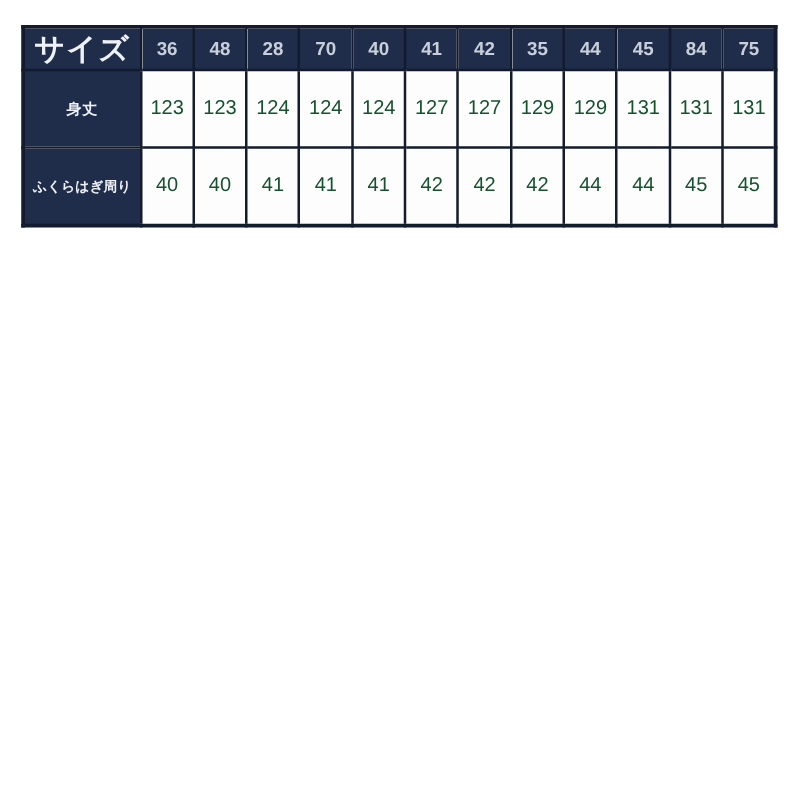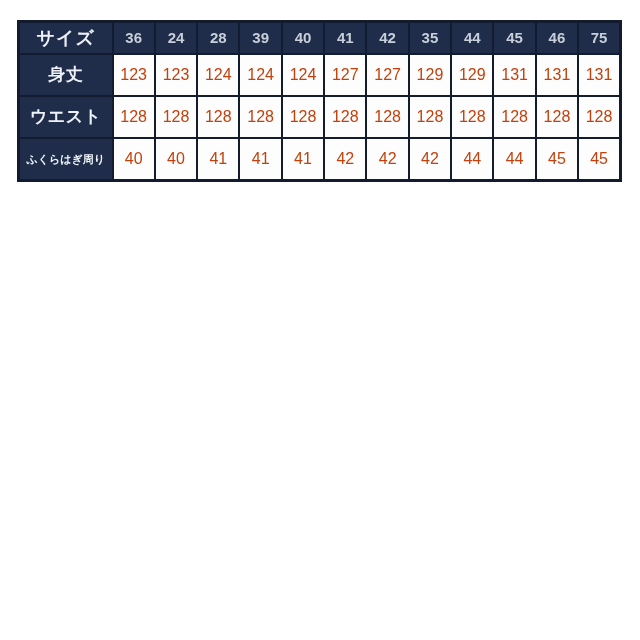--- a/index.html
+++ b/index.html
@@ -36,40 +36,40 @@
     text-align: center;
     vertical-align: middle;
     padding: 0;
     overflow: hidden;
     white-space: nowrap;
   }
   col.label-col { width: 94px; }
   .corner-cell {
     background: #1f2d4a;
     color: #eef2f8;
-    font-size: 18px;
+    font-size: 24px;
     font-weight: bold;
     letter-spacing: 1px;
   }
   .size-header-cell {
     background: #1f2d4a;
     color: #c8cfda;
     font-size: 15px;
     font-weight: bold;
   }
   .row-label-cell {
     background: #1f2d4a;
     color: #eef2f8;
     font-weight: bold;
   }
-  .label-lg { font-size: 17px; letter-spacing: 0.5px; }
+  .label-lg { font-size: 12px; letter-spacing: 0.5px; }
   .label-sm { font-size: 11px; letter-spacing: 0; }
   .value-cell {
     background: #fdfdfd;
-    color: #c2410c;
+    color: #14532d;
     font-size: 16px;
   }
 </style>
 </head>
 <body>
 
 <div class="page">
   <table class="size-table">
     <colgroup>
       <col class="label-col">
@@ -84,30 +84,30 @@
         <col>
         <col>
         <col>
         <col>
     </colgroup>
     <thead>
       <tr>
         <th class="corner-cell">サイズ</th>
 
       <th class="size-header-cell">36</th>
-          <th class="size-header-cell">24</th>
+          <th class="size-header-cell">48</th>
           <th class="size-header-cell">28</th>
-          <th class="size-header-cell">39</th>
+          <th class="size-header-cell">70</th>
           <th class="size-header-cell">40</th>
           <th class="size-header-cell">41</th>
           <th class="size-header-cell">42</th>
           <th class="size-header-cell">35</th>
           <th class="size-header-cell">44</th>
           <th class="size-header-cell">45</th>
-          <th class="size-header-cell">46</th>
+          <th class="size-header-cell">84</th>
           <th class="size-header-cell">75</th>
         </tr>
     </thead>
     <tbody>
 
     <tr>
           <th class="row-label-cell label-lg">身丈</th>
           <td class="value-cell">123</td>
           <td class="value-cell">123</td>
           <td class="value-cell">124</td>
@@ -115,35 +115,20 @@
           <td class="value-cell">124</td>
           <td class="value-cell">127</td>
           <td class="value-cell">127</td>
           <td class="value-cell">129</td>
           <td class="value-cell">129</td>
           <td class="value-cell">131</td>
           <td class="value-cell">131</td>
           <td class="value-cell">131</td>
         </tr>
         <tr>
-          <th class="row-label-cell label-lg">ウエスト</th>
-          <td class="value-cell">128</td>
-          <td class="value-cell">128</td>
-          <td class="value-cell">128</td>
-          <td class="value-cell">128</td>
-          <td class="value-cell">128</td>
-          <td class="value-cell">128</td>
-          <td class="value-cell">128</td>
-          <td class="value-cell">128</td>
-          <td class="value-cell">128</td>
-          <td class="value-cell">128</td>
-          <td class="value-cell">128</td>
-          <td class="value-cell">128</td>
-        </tr>
-        <tr>
           <th class="row-label-cell label-sm">ふくらはぎ周り</th>
           <td class="value-cell">40</td>
           <td class="value-cell">40</td>
           <td class="value-cell">41</td>
           <td class="value-cell">41</td>
           <td class="value-cell">41</td>
           <td class="value-cell">42</td>
           <td class="value-cell">42</td>
           <td class="value-cell">42</td>
           <td class="value-cell">44</td>

